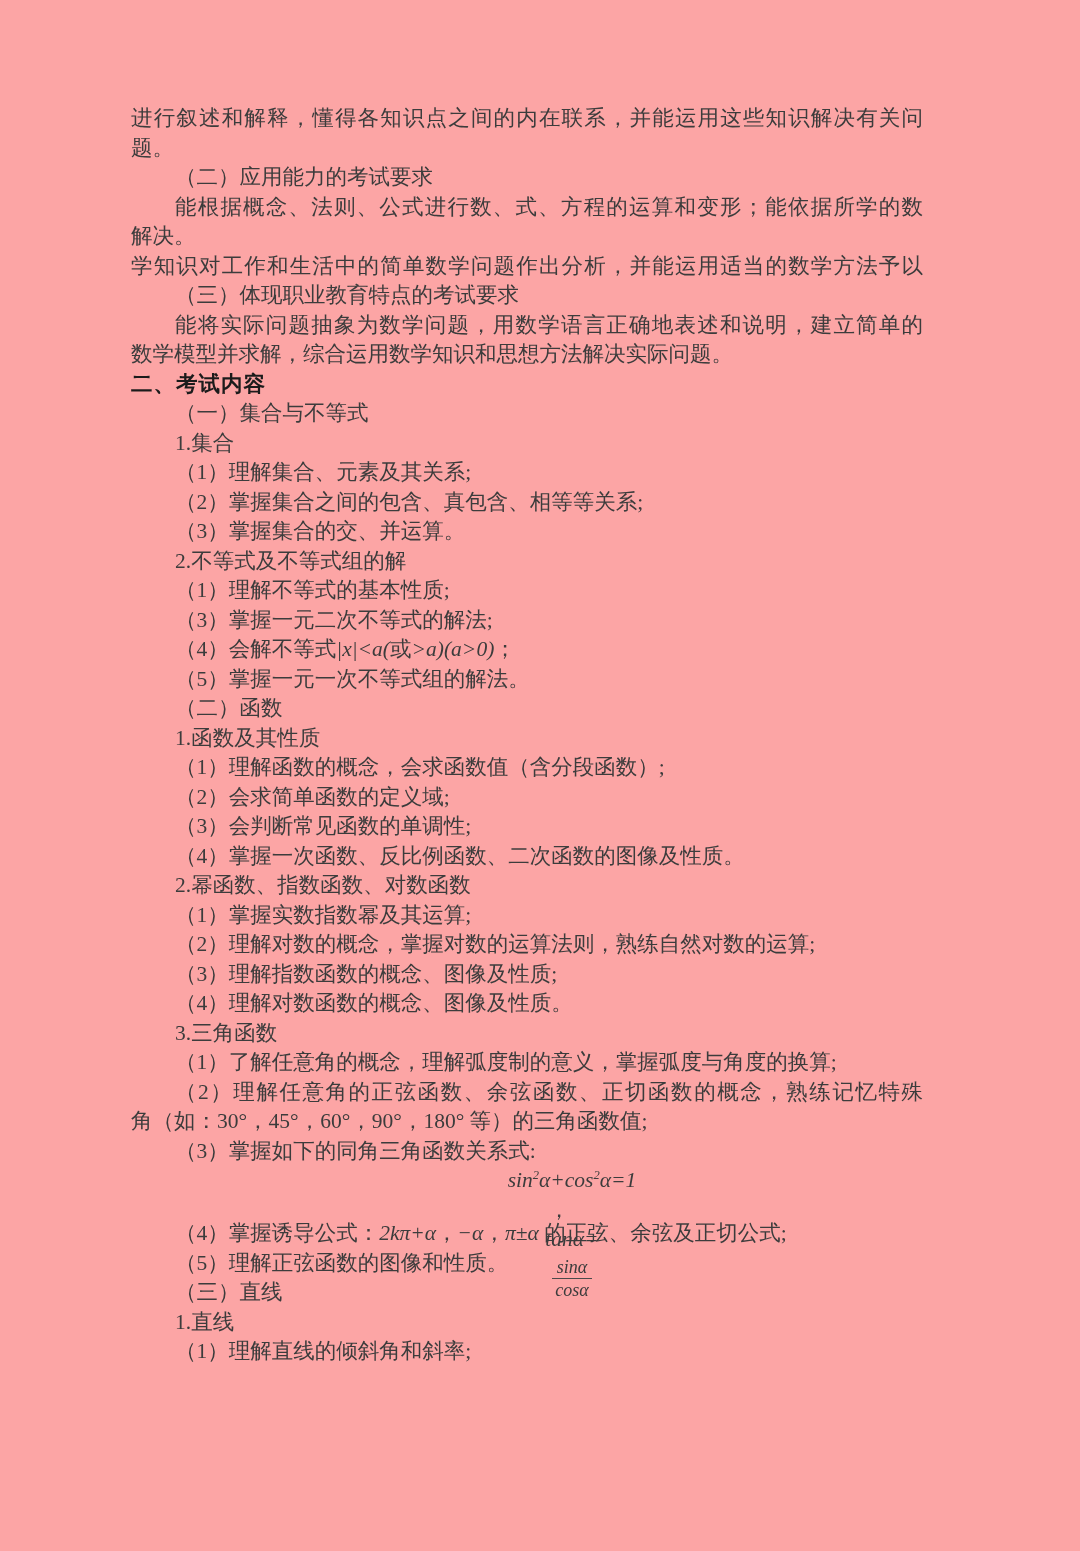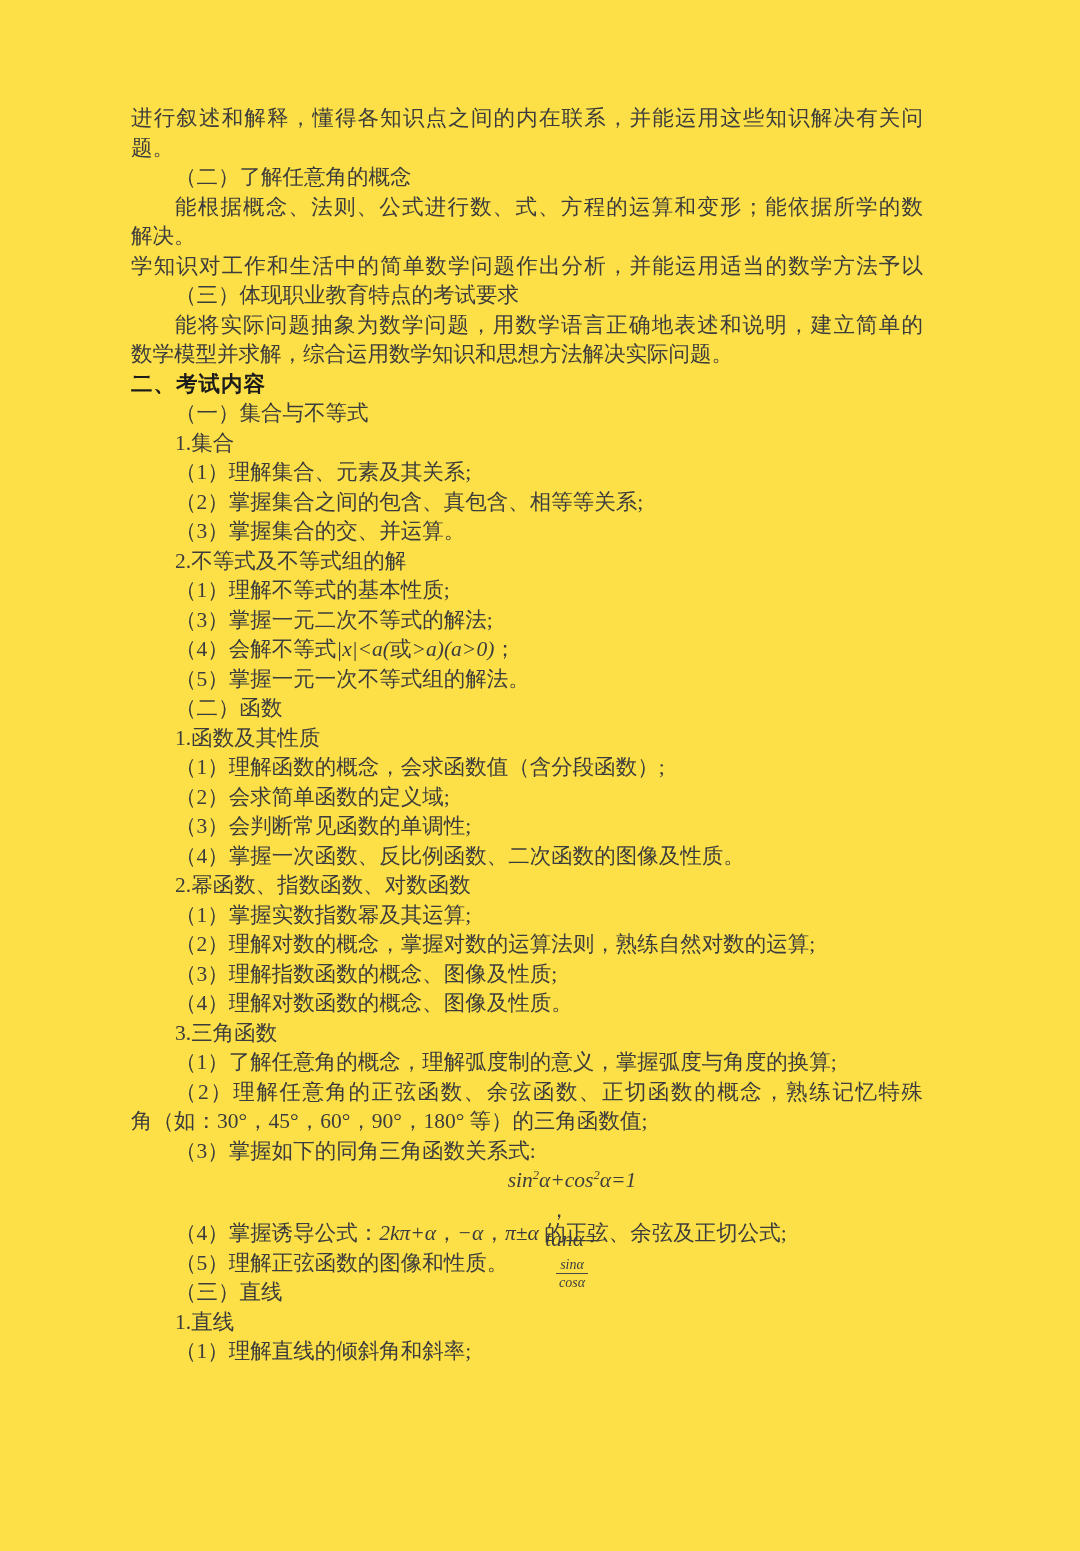--- a/index.html
+++ b/index.html
@@ -1,19 +1,19 @@
 <!DOCTYPE html>
 <html><head>
 <meta charset="utf-8">
 <style>
   html,body{margin:0;padding:0;}
   .page{
     position:relative;
     width:1080px;height:1551px;
-    background:#fde047;
+    background:#fca5a5;
     overflow:hidden;
     font-family:"Liberation Serif","DejaVu Serif",serif;
     color:#3c3c3c;
   }
   .doc{
     position:absolute;
     left:131px;top:104px;
     width:792px;
     font-size:21.5px;
     line-height:29.5px;
@@ -32,34 +32,34 @@
   .formula-line{
     display:flex;align-items:center;
     height:53px;white-space:nowrap;
   }
   .formula-line sup{
     font-size:12.5px;line-height:0;vertical-align:super;font-style:italic;
   }
   .fsep{margin:0 36px 0 10px;}
   .frac{
     display:inline-flex;flex-direction:column;align-items:center;
-    font-size:14px;line-height:1.25;font-style:italic;
+    font-size:18px;line-height:1.25;font-style:italic;
     vertical-align:middle;transform:translateY(1px);
   }
   .frac .den{border-top:1.4px solid #4a4a4a;padding:0 3px;text-align:center;}
   .frac .num{padding:0 3px;}
 </style>
 </head>
 <body>
 
 <div class="page">
   <div class="doc">
       <div class="line fill">进行叙述和解释，懂得各知识点之间的内在联系，并能运用这些知识解决有关问</div>
       <div class="line">题。</div>
-      <div class="line ind1">（二）了解任意角的概念</div>
+      <div class="line ind1">（二）应用能力的考试要求</div>
       <div class="line ind1 fill">能根据概念、法则、公式进行数、式、方程的运算和变形；能依据所学的数</div>
       <div class="line">解决。</div>
       <div class="line fill">学知识对工作和生活中的简单数学问题作出分析，并能运用适当的数学方法予以</div>
       <div class="line ind1">（三）体现职业教育特点的考试要求</div>
       <div class="line ind1 fill">能将实际问题抽象为数学问题，用数学语言正确地表述和说明，建立简单的</div>
       <div class="line">数学模型并求解，综合运用数学知识和思想方法解决实际问题。</div>
       <div class="line heading">二、考试内容</div>
       <div class="line ind1">（一）集合与不等式</div>
       <div class="line ind1">1.集合</div>
       <div class="line ind1">（1）理解集合、元素及其关系;</div>

